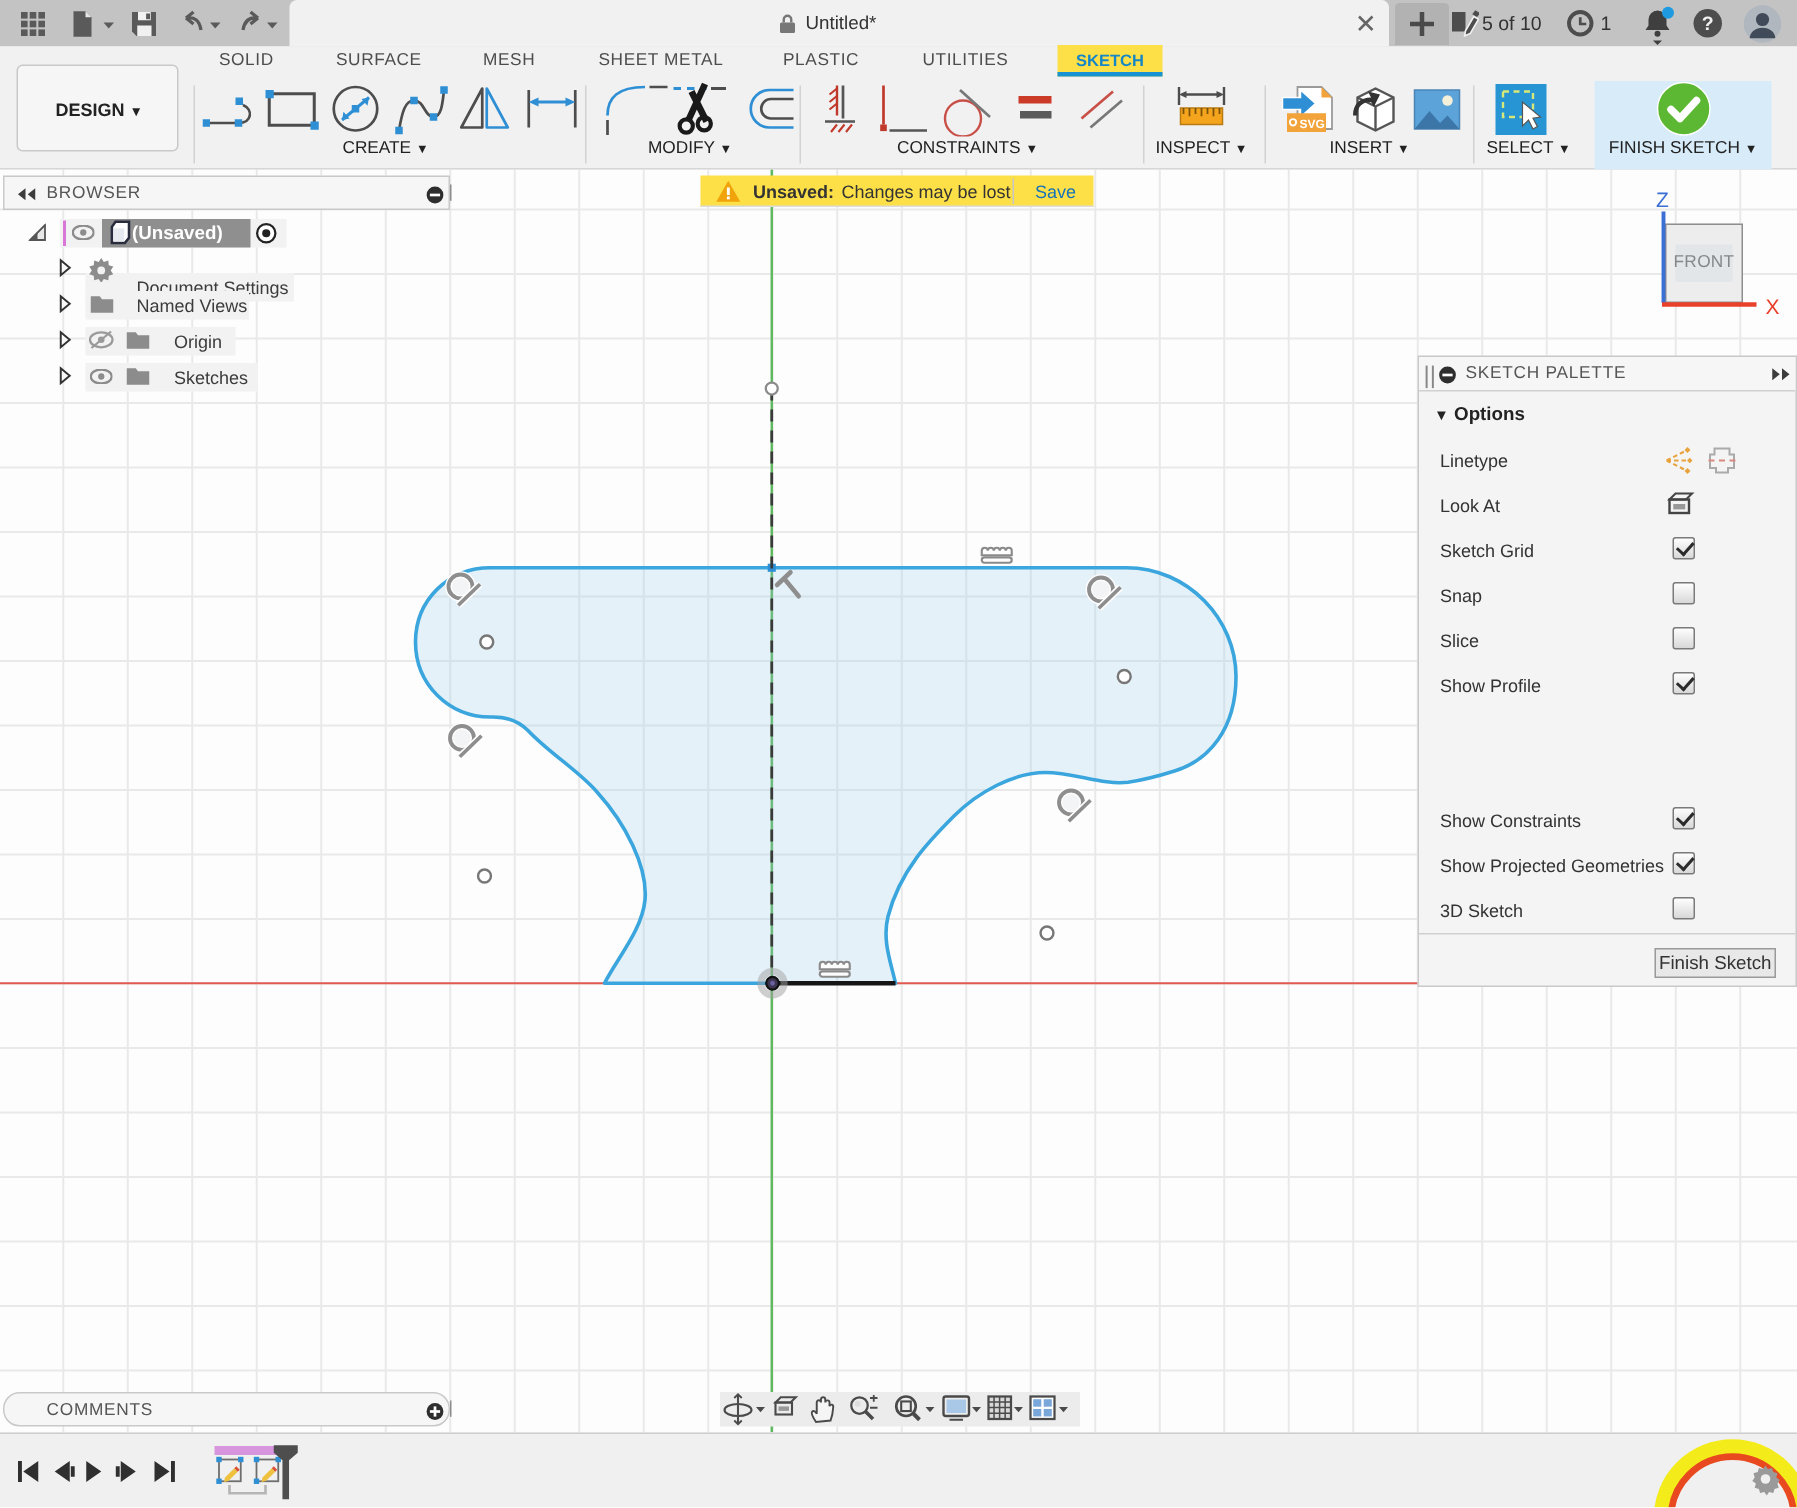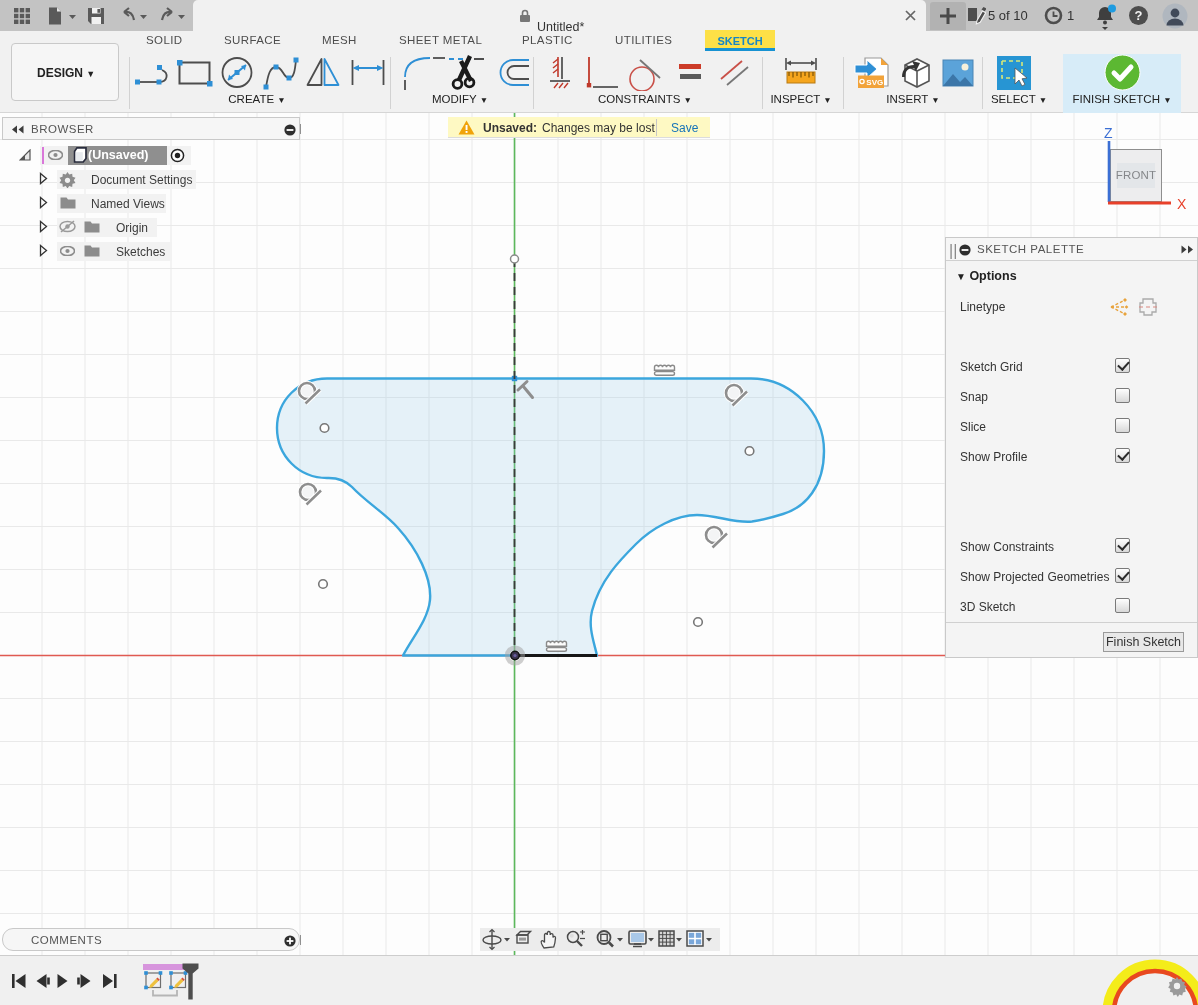--- a/index.html
+++ b/index.html
@@ -3,21 +3,21 @@
 <meta charset="utf-8">
 <style>
   * { margin:0; padding:0; box-sizing:border-box; }
   html,body { width:1198px; height:1005px; overflow:hidden; font-family:"Liberation Sans", sans-serif; }
   #page { position:relative; width:1198px; height:1005px; background:#fff; overflow:hidden; }
   .abs { position:absolute; }
 
   
   #titlebar { position:absolute; left:0; top:0; width:1198px; height:31px; background:#c3c3c3; }
   #tab { position:absolute; left:193px; top:0; width:733px; height:31px; background:#f1f1f1; border-radius:5px 5px 0 0; }
-  #tab .ttl { position:absolute; left:327px; top:8px; font-size:12.5px; color:#333;margin-top:12px; }
+  #tab .ttl { position:absolute; left:327px; top:8px; font-size:12.5px; color:#333; }
   #ribbon { position:absolute; left:0; top:31px; width:1198px; height:82px; background:#f1f1f1; border-bottom:1px solid #d6d6d6; }
   .rtab { position:absolute; top:34px; height:20px; font-size:11.5px; color:#4d4d4d; letter-spacing:0.4px; }
   .sep { position:absolute; top:57px; width:1px; height:52px; background:#d2d2d2; }
   .glabel { position:absolute; top:60px; font-size:11.5px; color:#222; text-align:center; white-space:nowrap; }
 
   
   #canvas { position:absolute; left:0; top:113px; width:1198px; height:842px; background-color:#fdfdfd;
     background-image: linear-gradient(to right, #e9e9e9 1px, transparent 1px),
                       linear-gradient(to bottom, #e9e9e9 1px, transparent 1px);
     background-size: 43px 43px;
@@ -339,21 +339,21 @@
       <path d="M5,6 v17 h20" fill="none" stroke="#d7e87a" stroke-width="1.6" stroke-dasharray="4 3"></path>
       <path d="M18,13 l0,16 4,-4 3,6 3,-1.6 -3,-5.6 5,-0.8 z" fill="#fff" stroke="#555" stroke-width="0.8"></path>
     </g>
   </svg>
 
   <svg class="abs" style="left:1104px;top:54px" width="37" height="37" viewBox="0 0 37 37">
     <circle cx="18.5" cy="18.5" r="17.5" fill="#5cb832" stroke="#fff" stroke-width="1"></circle>
     <path d="M10,19 l6,6 L27,13" fill="none" stroke="#fff" stroke-width="5" stroke-linecap="round" stroke-linejoin="round"></path>
   </svg>
 
-  <div class="abs" style="left:448px;top:117px;width:262px;height:21px;background:#fef9c3;border-bottom:1px solid #dcdcdc;">
+  <div class="abs" style="left:467px;top:117px;width:262px;height:21px;background:#fde047;border-bottom:1px solid #dcdcdc;">
     <svg class="abs" style="left:10px;top:3px" width="17" height="15" viewBox="0 0 17 15">
       <path d="M8.5,0.5 L16.5,14.5 H0.5 Z" fill="#f0a30a"></path>
       <rect x="7.6" y="5" width="1.9" height="5" fill="#fff"></rect>
       <rect x="7.6" y="11" width="1.9" height="1.9" fill="#fff"></rect>
     </svg>
     <span class="abs" style="left:35px;top:4px;font-size:12px;font-weight:bold;color:#333">Unsaved:</span>
     <span class="abs" style="left:94px;top:4px;font-size:12px;color:#333">Changes may be lost</span>
     <div class="abs" style="left:208px;top:2px;width:1px;height:17px;background:#c6c6c6"></div>
     <span class="abs" style="left:223px;top:4px;font-size:12px;color:#1673b9">Save</span>
   </div>
@@ -394,21 +394,21 @@
   <svg class="abs" style="left:70px;top:146px" width="18" height="18" viewBox="0 0 18 18">
     <path d="M7,1.8 H16 V12.5 L13.2,16 H4.6 V5.2 Z" fill="#fff" stroke="#292c3d" stroke-width="1.7" stroke-linejoin="miter"></path>
     <rect x="5.6" y="6.2" width="7.2" height="8.6" fill="#e7eaee"></rect>
   </svg>
   <div class="abs" style="left:88px;top:148px;font-size:12.5px;font-weight:bold;color:#fff">(Unsaved)</div>
   <svg class="abs" style="left:170px;top:148px" width="15" height="15" viewBox="0 0 15 15">
     <circle cx="7.5" cy="7.5" r="6.1" fill="#fff" stroke="#222" stroke-width="1.5"></circle>
     <circle cx="7.5" cy="7.5" r="2.7" fill="#222"></circle>
   </svg>
 
-  <div class="treerow" style="left:57px;top:170px;width:139px;">
+  <div class="treerow" style="left:57px;top:182px;width:139px;">
       <span class="abs" style="left:34px;top:3px">Document Settings</span>
     </div>
   <div class="treerow" style="left:57px;top:194px;width:109px;">
       <span class="abs" style="left:34px;top:3px">Named Views</span>
     </div>
   <div class="treerow" style="left:57px;top:218px;width:100px;">
       <span class="abs" style="left:59px;top:3px">Origin</span>
     </div>
   <div class="treerow" style="left:57px;top:242px;width:115px;">
       <span class="abs" style="left:59px;top:3px">Sketches</span>
@@ -467,20 +467,28 @@
         <span class="lbl">Linetype</span>
       <svg class="abs" style="left:163px;top:6px" width="20" height="18" viewBox="0 0 20 18">
         <path d="M2,9 l14,-7 M2,9 l14,7 M2,9 h16" stroke="#e8a33d" stroke-width="1.4" stroke-dasharray="3 2" fill="none"></path>
         <rect x="14.6" y="0.6" width="2.8" height="2.8" fill="#e8a33d" transform="rotate(45 16 2)"></rect>
         <rect x="14.6" y="14.6" width="2.8" height="2.8" fill="#e8a33d" transform="rotate(45 16 16)"></rect>
         <rect x="16.2" y="7.7" width="2.6" height="2.6" fill="#e8a33d" transform="rotate(45 17.5 9)"></rect>
       </svg>
       <svg class="abs" style="left:192px;top:5px" width="20" height="20" viewBox="0 0 20 20">
         <path d="M5,2 h10 v4 h3 v9 h-4 v3 H6 v-3 H2 V6 h3 z" fill="none" stroke="#aaa" stroke-width="1.3"></path>
         <path d="M1,10 h4 m3,0 h4 m3,0 h4" stroke="#d98880" stroke-width="1.2"></path>
+      </svg>
+    </div>
+    <div class="prow" style="top:84px">
+        <span class="lbl">Look At</span>
+      <svg class="abs" style="left:165px;top:5px" width="19" height="19" viewBox="0 0 19 19">
+        <path d="M2,6 l4,-4 h11 l-4,4 z" fill="none" stroke="#444" stroke-width="1.4"></path>
+        <rect x="2" y="6" width="13" height="9" fill="none" stroke="#444" stroke-width="1.6"></rect>
+        <rect x="4.5" y="9" width="8" height="3.6" fill="#999"></rect>
       </svg>
     </div>
     <div class="prow" style="top:114px">
         <span class="lbl">Sketch Grid</span>
         <div class="cbx on"></div>
       </div>
     <div class="prow" style="top:144px">
         <span class="lbl">Snap</span>
         <div class="cbx"></div>
       </div>

